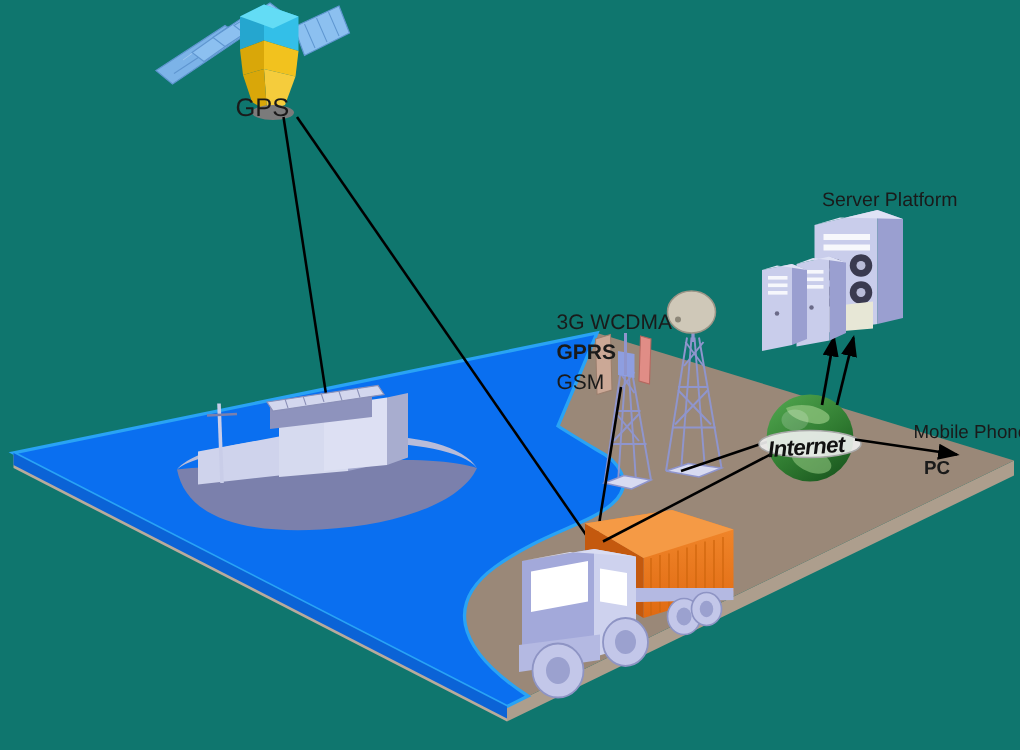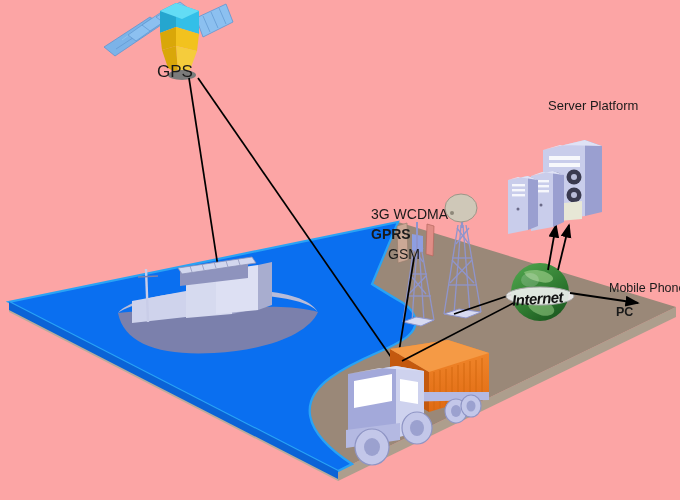--- a/index.html
+++ b/index.html
@@ -10,41 +10,41 @@
   body {
     width: 680px;
     height: 500px;
     overflow: hidden;
     font-family: "Liberation Sans", sans-serif;
   }
   #diagram-root {
     position: relative;
     width: 680px;
     height: 500px;
-    background: #fca5a5;
+    background: #0f766e;
   }
   #scene {
     position: absolute;
     left: 0;
     top: 0;
     width: 680px;
     height: 500px;
   }
   .lbl {
     position: absolute;
     color: #1a1a1a;
     font-family: "Liberation Sans", sans-serif;
     white-space: nowrap;
     user-select: none;
   }
   #label-gps        { left: 157px; top: 62px;  font-size: 17px; }
-  #label-server     { left: 548px; top: 98px; font-size: 13px; }
+  #label-server     { left: 548px; top: 125px; font-size: 13px; }
   #label-3g         { left: 371px; top: 206px; font-size: 14px; }
   #label-gprs       { left: 371px; top: 226px; font-size: 14px; font-weight: bold; }
-  #label-gsm        { left: 388px; top: 246px; font-size: 14px; }
+  #label-gsm        { left: 371px; top: 246px; font-size: 14px; }
   #label-mobile     { left: 609px; top: 281px; font-size: 12.5px; }
   #label-pc         { left: 616px; top: 305px; font-size: 12.5px; font-weight: bold; }
   #label-internet   {
     position: absolute;
     left: 512px; top: 290px;
     font-size: 15px;
     font-style: italic;
     font-weight: bold;
     color: #111;
     letter-spacing: -0.5px;

